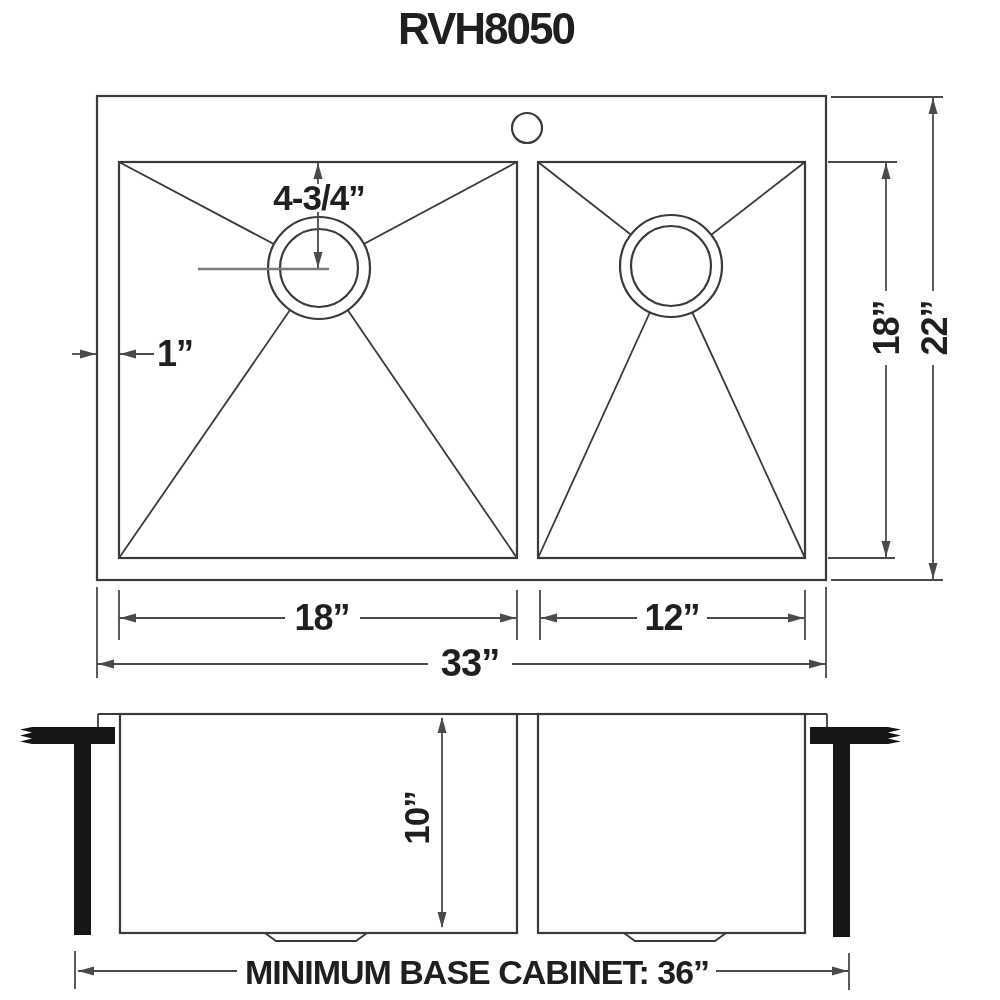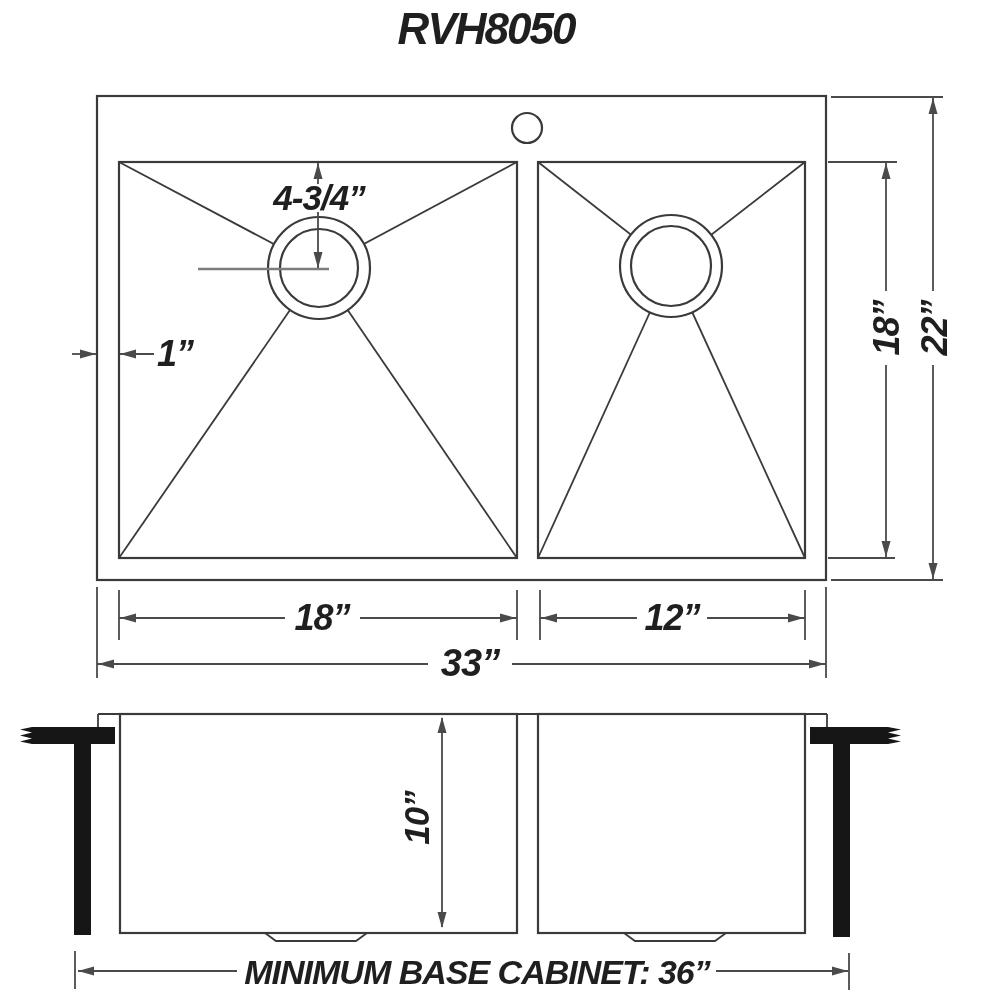--- a/index.html
+++ b/index.html
@@ -4,21 +4,21 @@
 <style>
   :root{
     --line:#3a3a3a;
     --dim:#4a4a4a;
     --text:#1f1f1f;
     --bracket:#161616;
     --center:#7d7d7d;
     --bg:#ffffff;
   }
   html,body{margin:0;padding:0;background:var(--bg);}
-  .stage{width:1000px;height:1000px;background:var(--bg);position:relative;overflow:hidden;font-style:italic;}
+  .stage{width:1000px;height:1000px;background:var(--bg);position:relative;overflow:hidden;}
   svg{display:block;}
   .geo{stroke:var(--line);stroke-width:2.2;fill:none;}
   .geo-thin{stroke:var(--line);stroke-width:1.8;fill:none;}
   .mask{stroke:var(--line);stroke-width:2.2;fill:#ffffff;}
   .dim{stroke:var(--dim);stroke-width:1.8;fill:none;}
   .arr{fill:var(--dim);stroke:none;}
   .ctr{stroke:var(--center);stroke-width:2.6;fill:none;}
   .blk{fill:var(--bracket);stroke:none;}
   .lbl{font-family:"Liberation Sans",sans-serif;font-weight:bold;font-size:36px;
        fill:var(--text);letter-spacing:-1px;}

